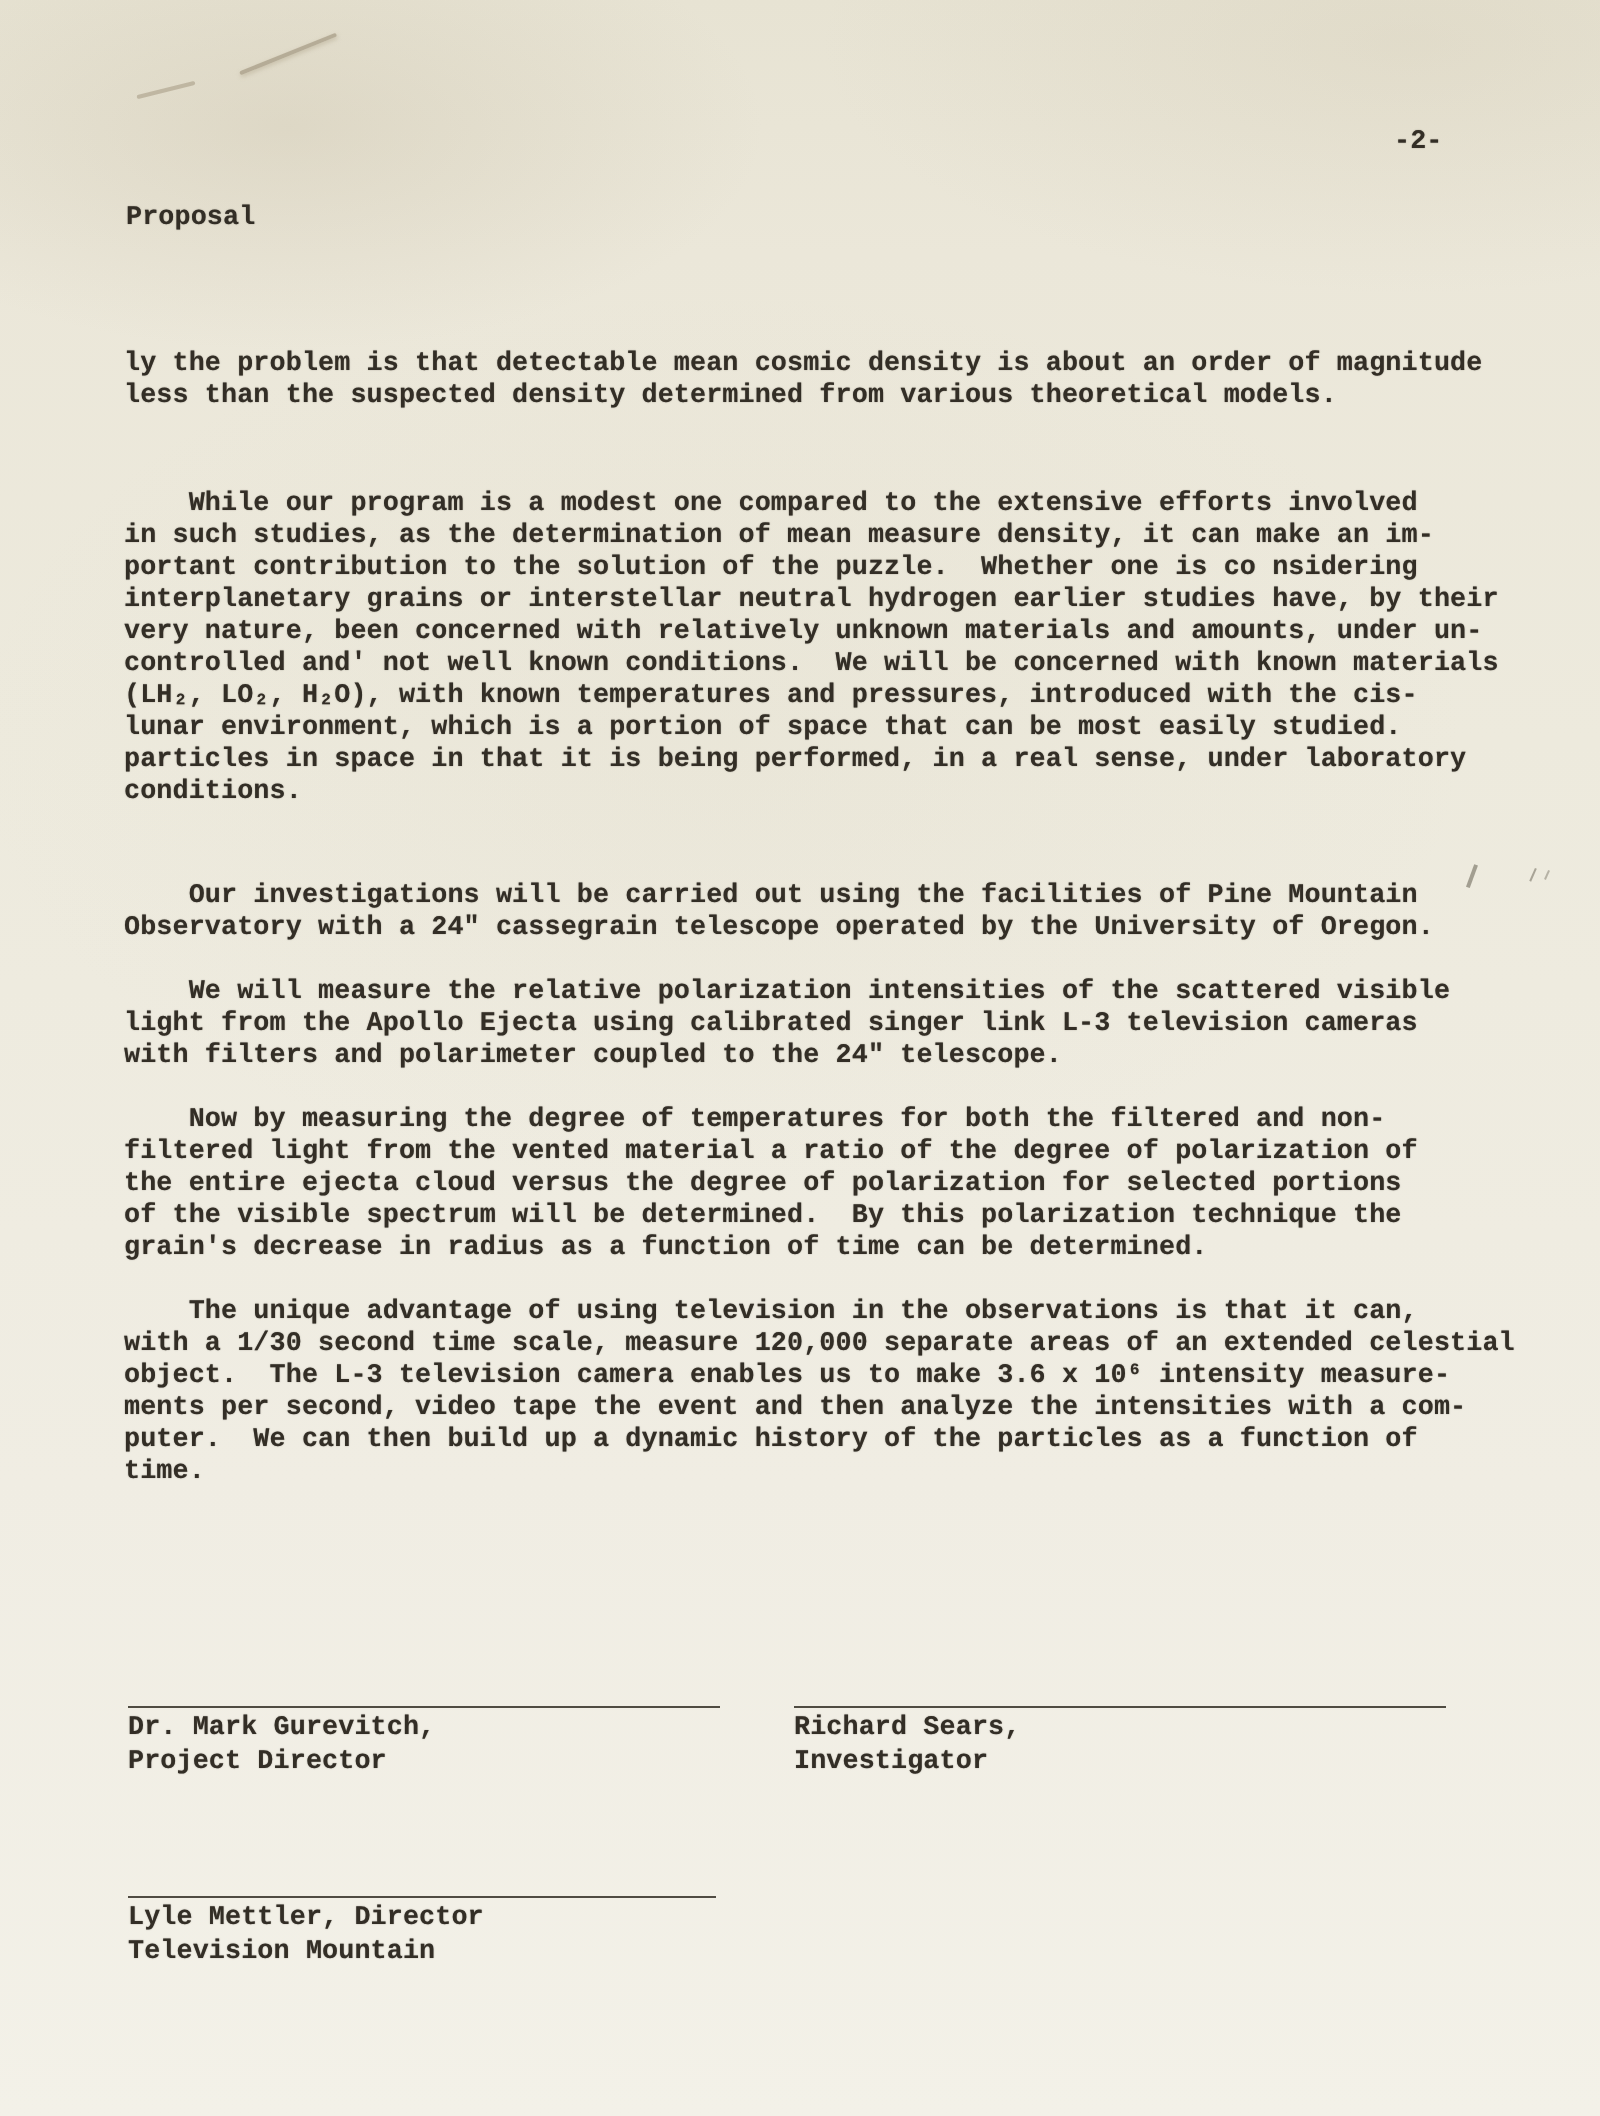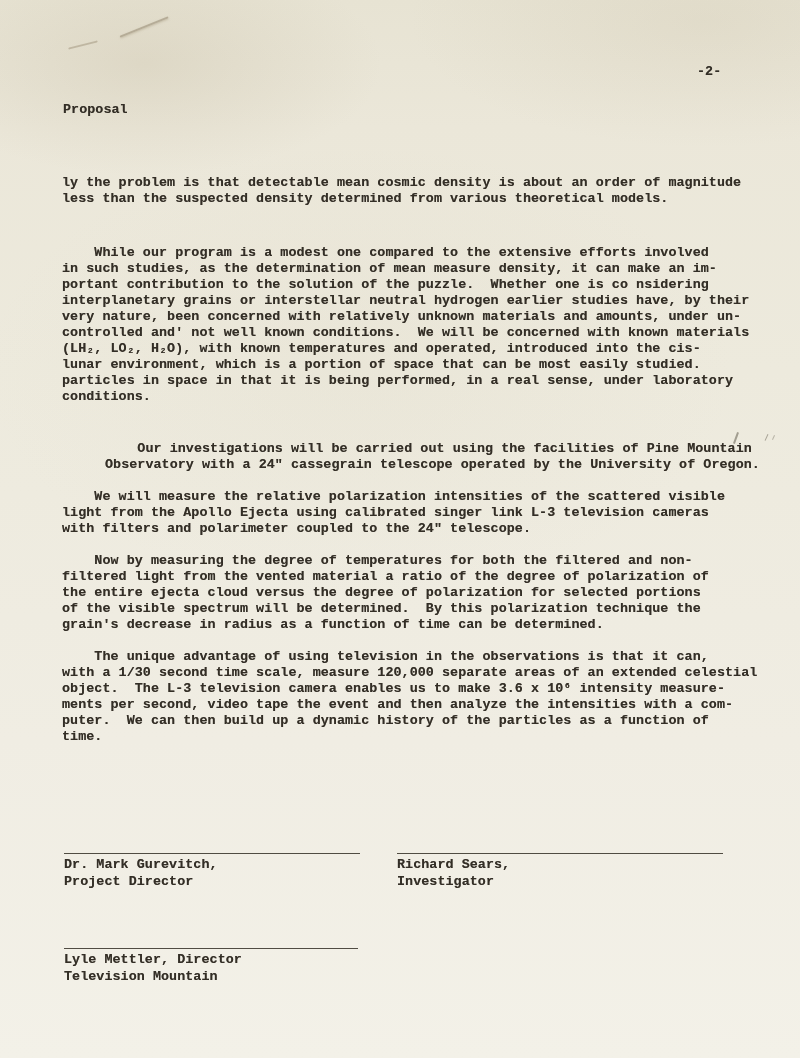--- a/index.html
+++ b/index.html
@@ -96,27 +96,27 @@
     <div class="line">less than the suspected density determined from various theoretical models.</div>
   </div>
 
   <div class="block" style="left:62px; top:245px;">
     <div class="line">    While our program is a modest one compared to the extensive efforts involved</div>
     <div class="line">in such studies, as the determination of mean measure density, it can make an im-</div>
     <div class="line">portant contribution to the solution of the puzzle.  Whether one is co nsidering</div>
     <div class="line">interplanetary grains or interstellar neutral hydrogen earlier studies have, by their</div>
     <div class="line">very nature, been concerned with relatively unknown materials and amounts, under un-</div>
     <div class="line">controlled and' not well known conditions.  We will be concerned with known materials</div>
-    <div class="line">(LH₂, LO₂, H₂O), with known temperatures and operated, introduced into the cis-</div>
+    <div class="line">(LH₂, LO₂, H₂O), with known temperatures and pressures, introduced with the cis-</div>
     <div class="line">lunar environment, which is a portion of space that can be most easily studied.</div>
     <div class="line">particles in space in that it is being performed, in a real sense, under laboratory</div>
     <div class="line">conditions.</div>
   </div>
 
-  <div class="block" style="left:62px; top:441px;margin-left:43px;">
+  <div class="block" style="left:62px; top:441px;">
     <div class="line">    Our investigations will be carried out using the facilities of Pine Mountain</div>
     <div class="line">Observatory with a 24" cassegrain telescope operated by the University of Oregon.</div>
   </div>
 
   <div class="block" style="left:62px; top:489px;">
     <div class="line">    We will measure the relative polarization intensities of the scattered visible</div>
     <div class="line">light from the Apollo Ejecta using calibrated singer link L-3 television cameras</div>
     <div class="line">with filters and polarimeter coupled to the 24" telescope.</div>
   </div>
 

